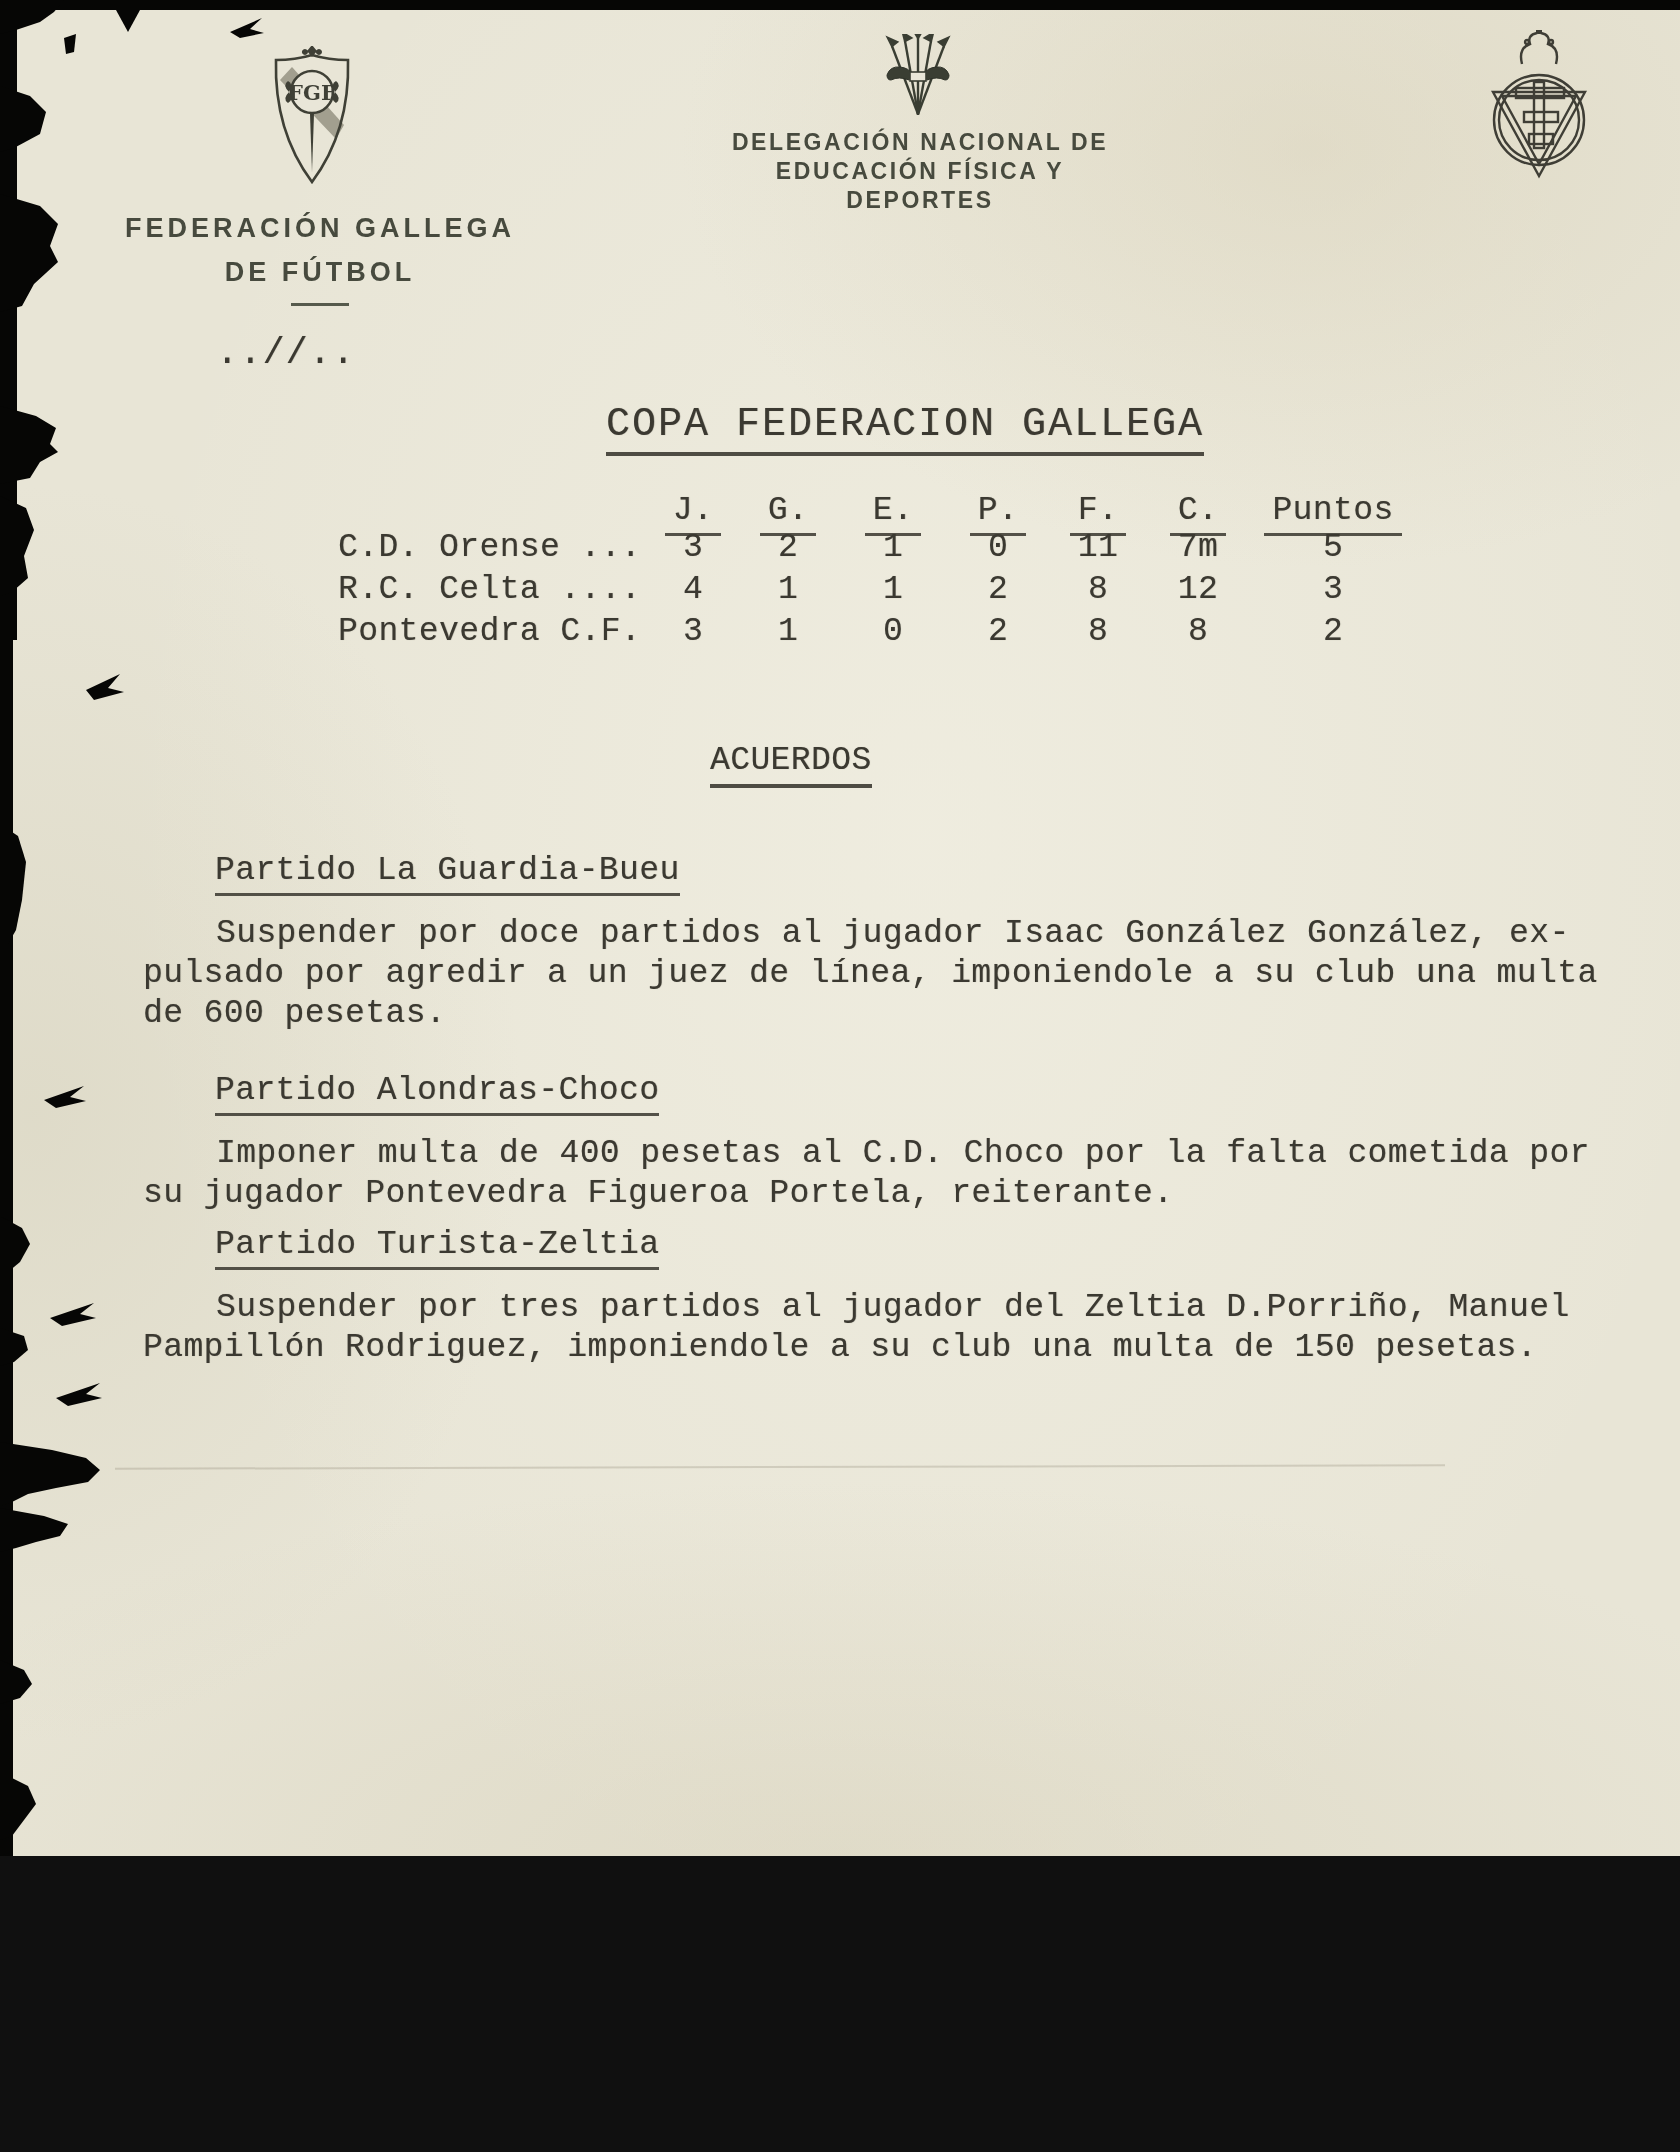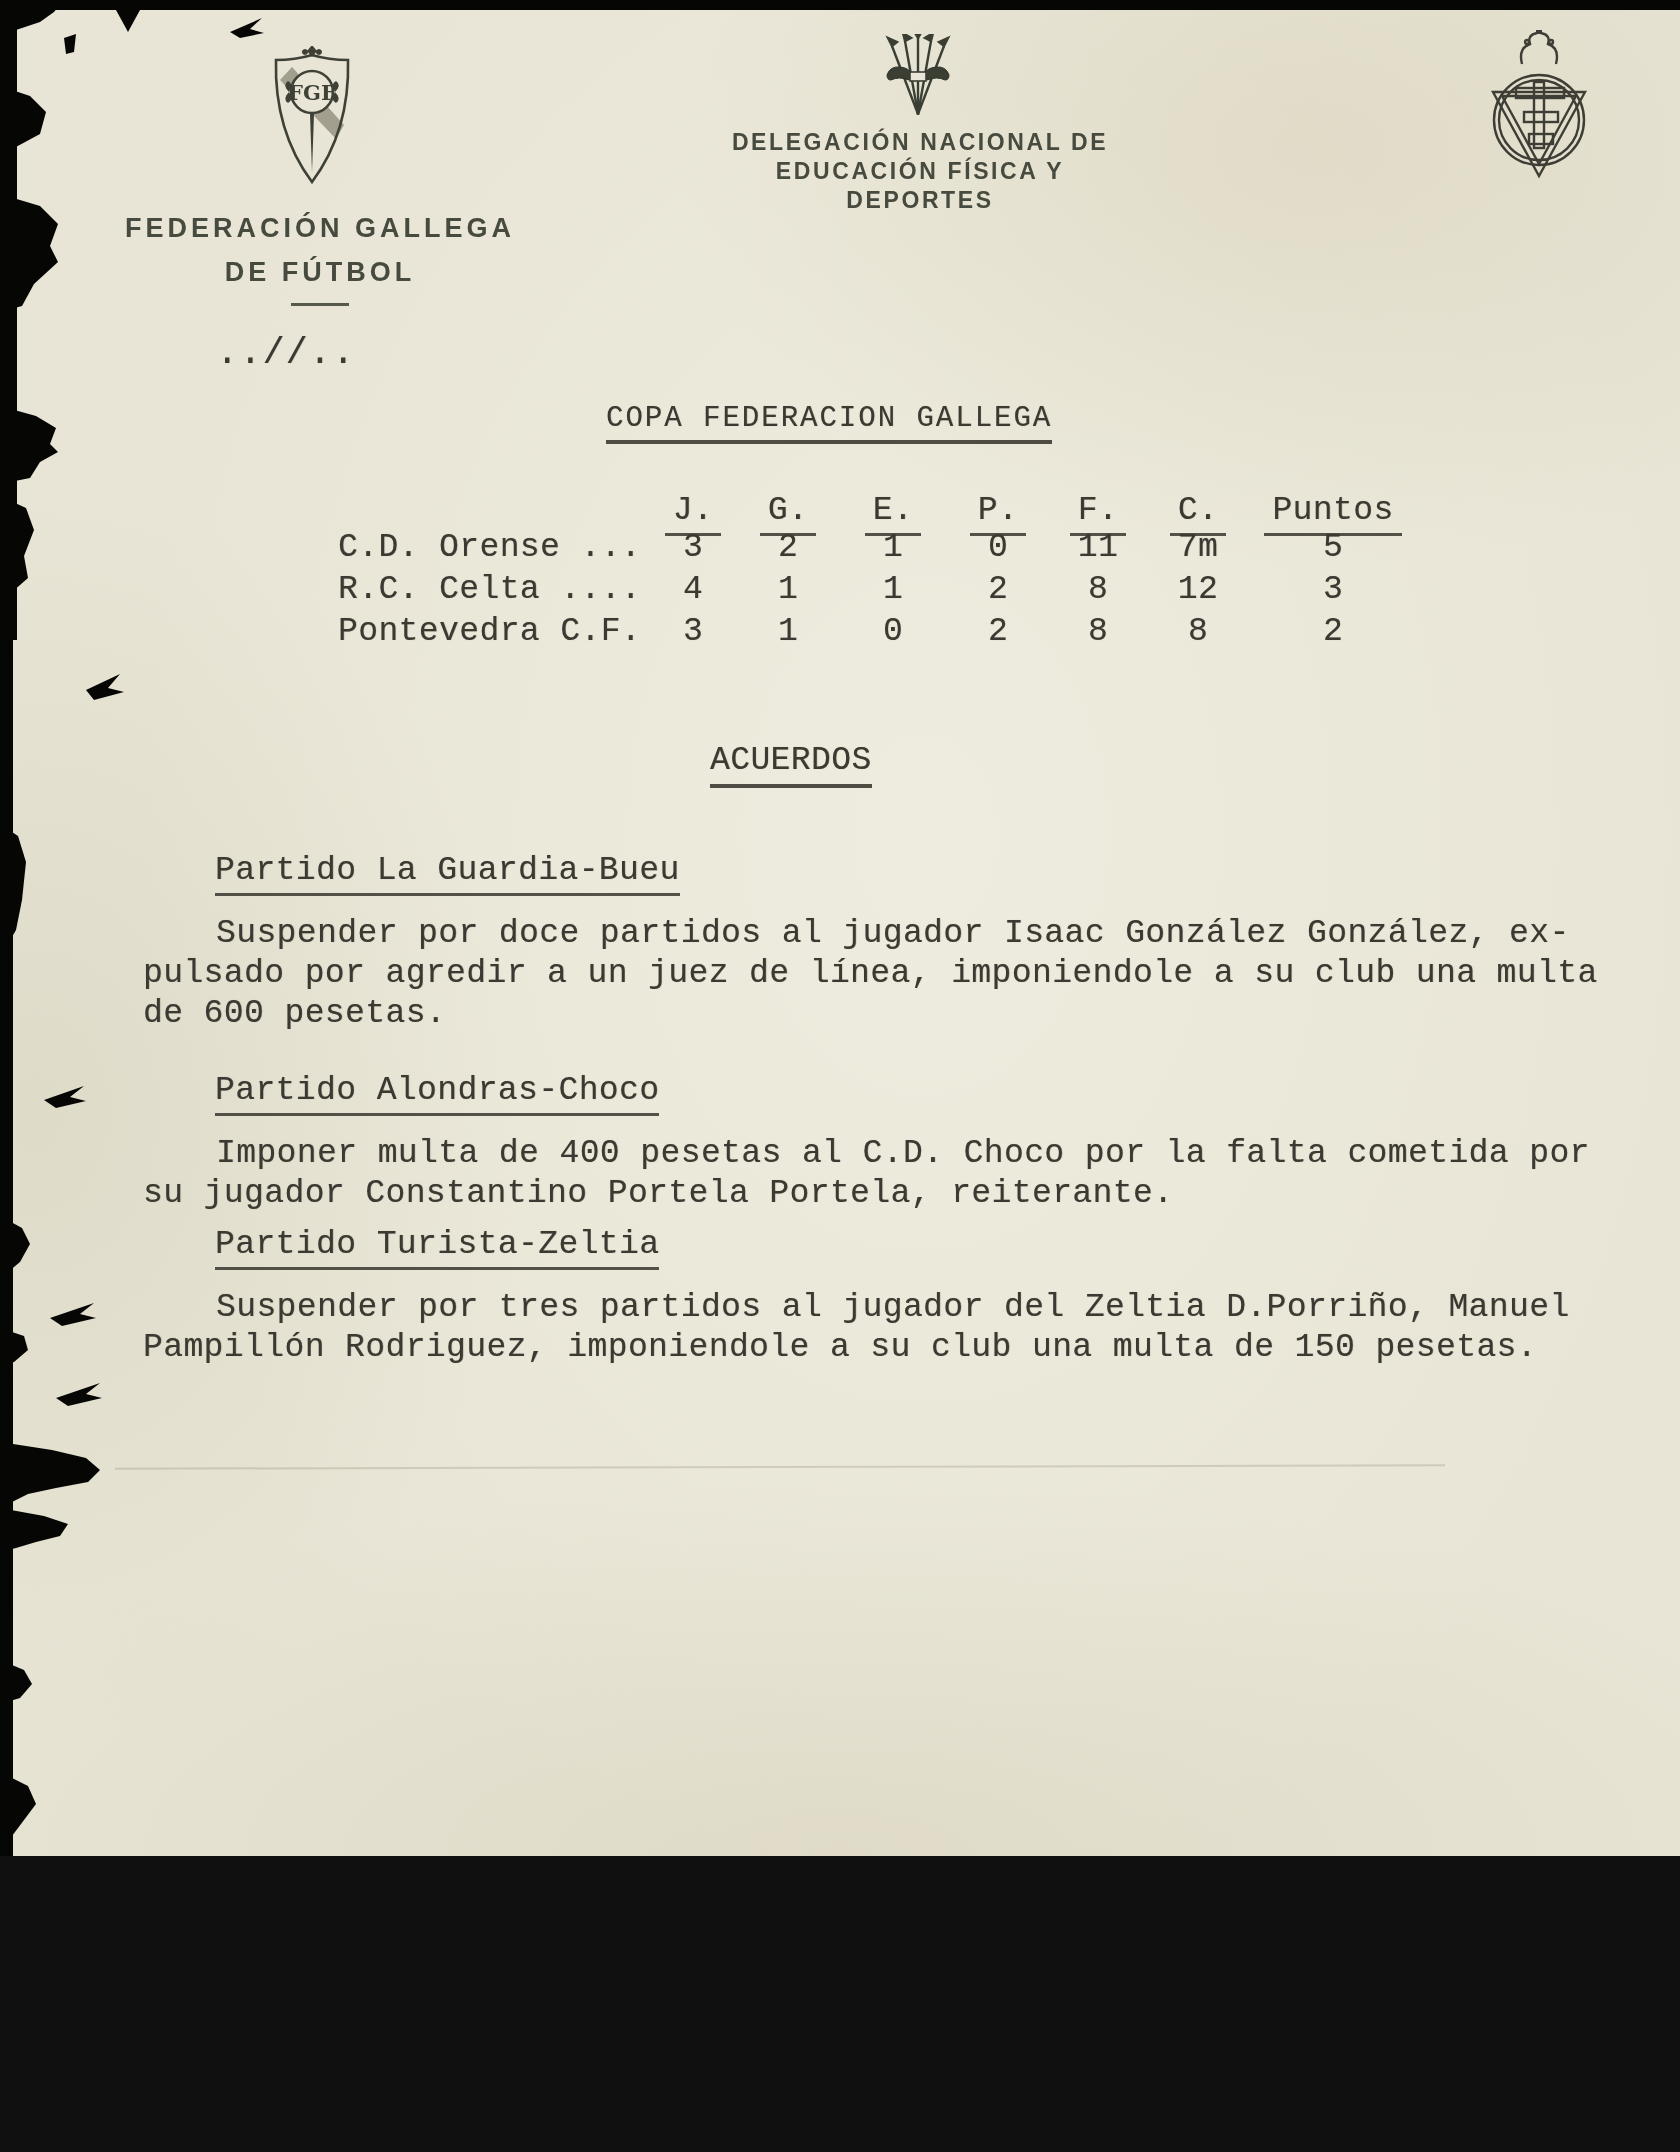--- a/index.html
+++ b/index.html
@@ -24,21 +24,21 @@
   }
   .org-name{left:110px;top:206px;width:420px;text-align:center;
     font-size:27px;letter-spacing:4px;line-height:44px;}
   .org-rule{left:291px;top:303px;width:58px;height:3px;background:#565a4c;}
   .delegation{left:700px;top:128px;width:440px;text-align:center;
     font-size:23px;letter-spacing:2.6px;line-height:29px;}
   
   .tw{font-size:33px;letter-spacing:0.4px;
       text-shadow:0.4px 0.4px 0.7px rgba(59,57,49,0.45);}
   .pagemark{left:216px;top:332px;font-size:37px;letter-spacing:1px;}
-  .doc-title{left:606px;top:402px;font-size:29px;letter-spacing:2px;}
+  .doc-title{left:606px;top:402px;font-size:40px;letter-spacing:2px;}
   .u{border-bottom:4px solid rgba(56,54,46,0.88);padding-bottom:5px;}
   .u3{border-bottom:3px solid rgba(56,54,46,0.85);padding-bottom:4px;}
   
   .standings{left:338px;top:492px;width:1120px;}
   .srow{display:grid;grid-template-columns:310px 90px 100px 110px 100px 100px 100px 170px;}
   .srow .num{text-align:center;}
   .srow .colhead{text-align:center;}
   .colhead span{border-bottom:3px solid rgba(56,54,46,0.85);padding:0 8px 4px 8px;}
   .standings .body{}
   .standings .body .srow{height:42px;}
@@ -184,21 +184,21 @@
     <div class="ln indent">Suspender por doce partidos al jugador Isaac González González, ex-</div>
     <div class="ln">pulsado por agredir a un juez de línea, imponiendole a su club una multa</div>
     <div class="ln">de 600 pesetas.</div>
   </div>
 
   <div class="abs tw sec-head" style="left:215px;top:1072px;">
     <span class="u3">Partido Alondras-Choco</span>
   </div>
   <div class="abs tw para" style="top:1134px;">
     <div class="ln indent">Imponer multa de 400 pesetas al C.D. Choco por la falta cometida por</div>
-    <div class="ln">su jugador Constantino Portela Portela, reiterante.</div>
+    <div class="ln">su jugador Pontevedra Figueroa Portela, reiterante.</div>
   </div>
 
   <div class="abs tw sec-head" style="left:215px;top:1226px;">
     <span class="u3">Partido Turista-Zeltia</span>
   </div>
   <div class="abs tw para" style="top:1288px;">
     <div class="ln indent">Suspender por tres partidos al jugador del Zeltia D.Porriño, Manuel</div>
     <div class="ln">Pampillón Rodriguez, imponiendole a su club una multa de 150 pesetas.</div>
   </div>
 

